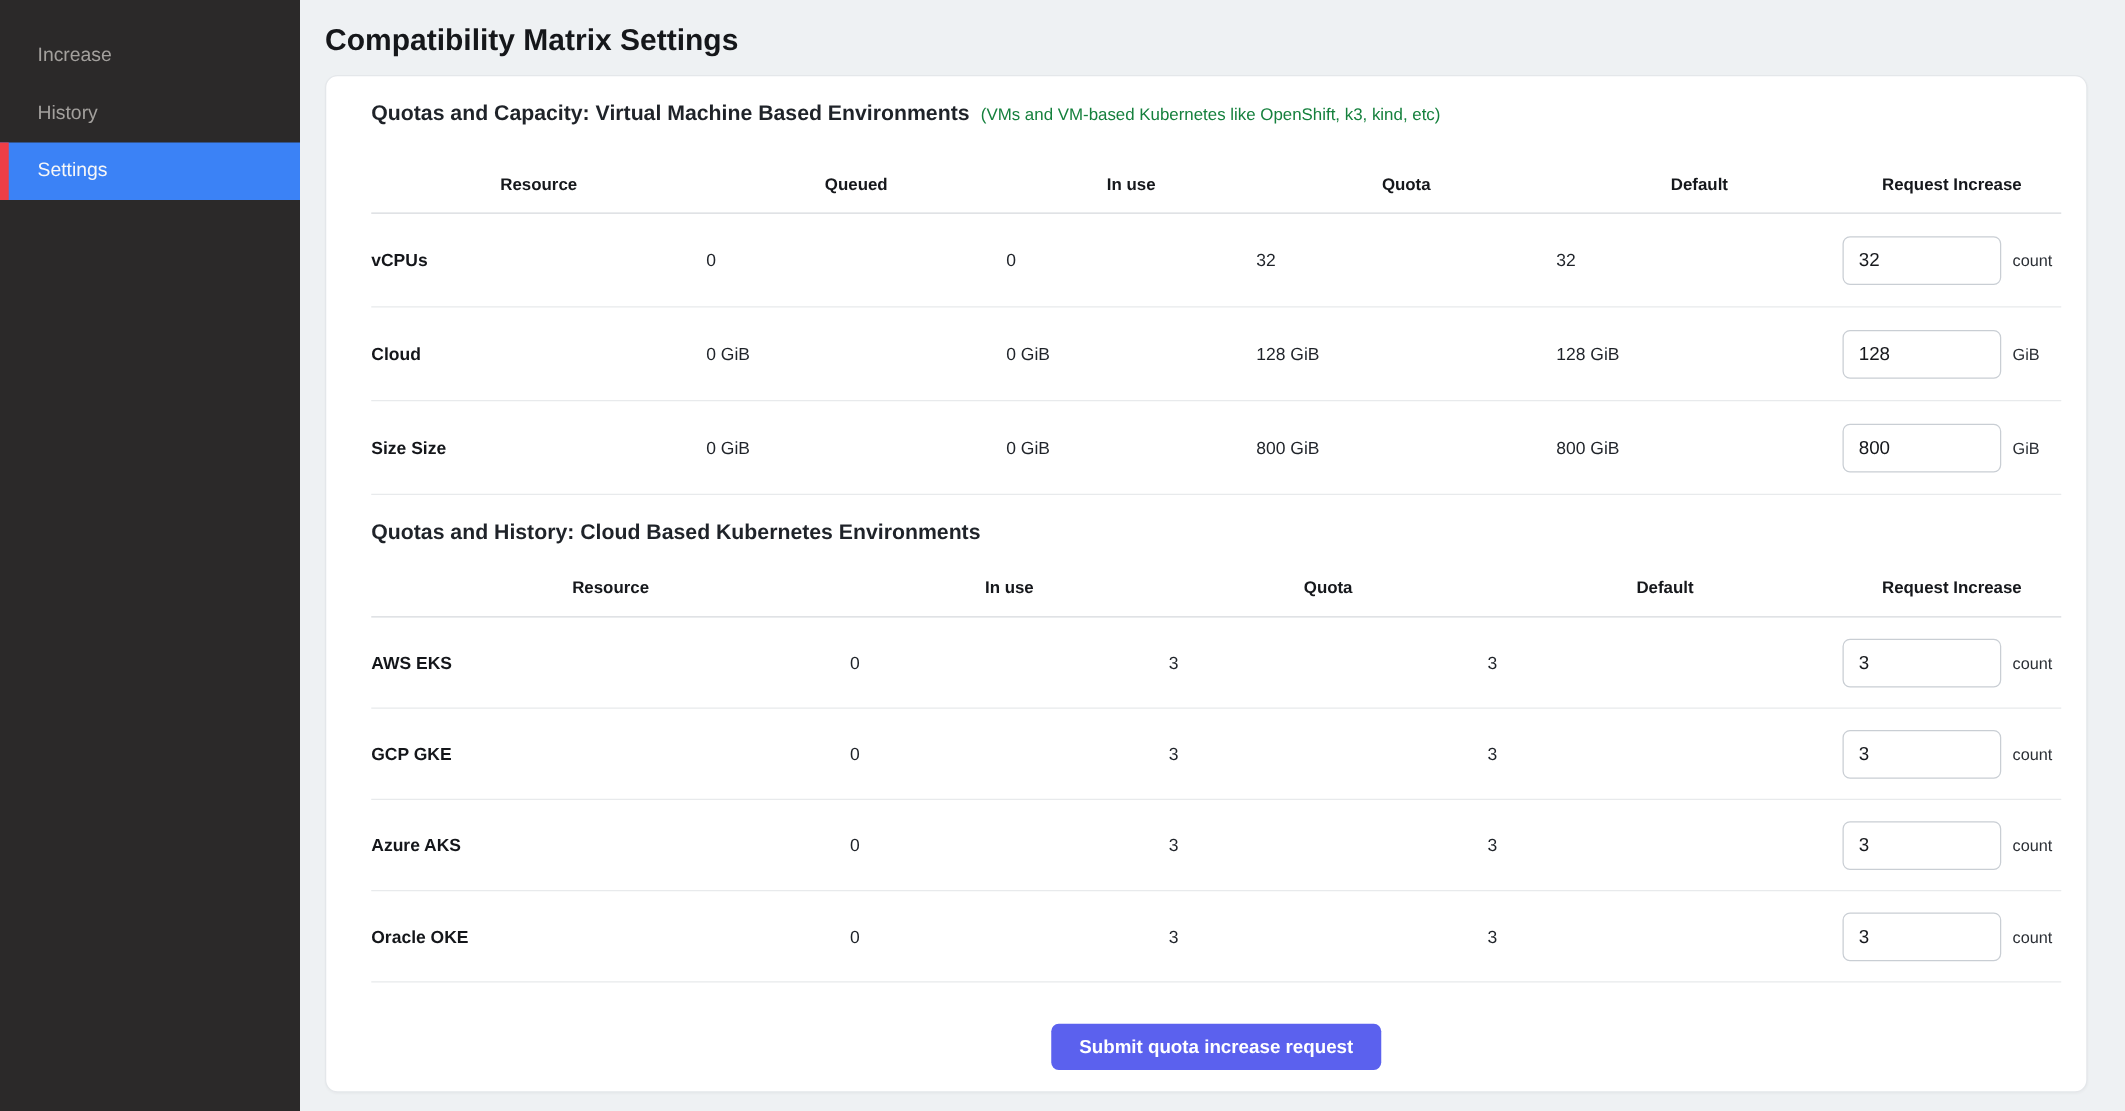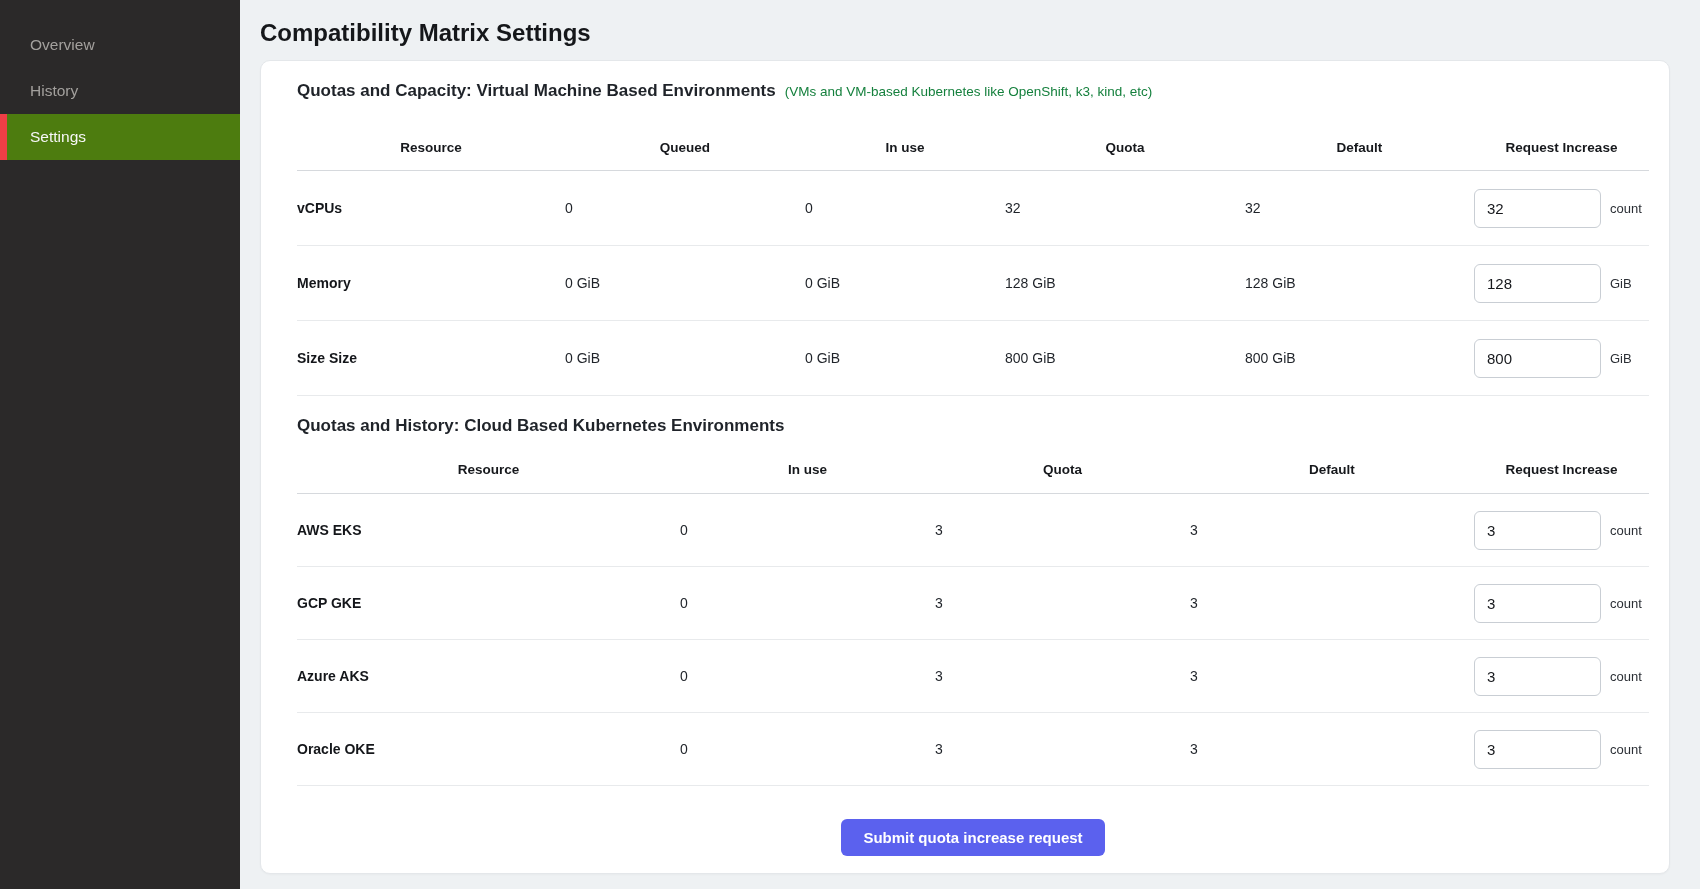--- a/index.html
+++ b/index.html
@@ -21,21 +21,21 @@
     height: 46px;
     display: flex; align-items: center;
     padding-left: 30px;
     font-size: 15.5px;
     color: #a3a09d;
     cursor: pointer;
     border-left: 7px solid transparent;
     padding-left: 23px;
   }
   .nav-item.active {
-    background: #4d7c0f;
+    background: #3b82f6;
     border-left: 7px solid #ee3e46;
     color: #f7f7f7;
   }
 
   
   .main { flex: 1; padding: 18px 30px 0 20px; }
   h1.page-title {
     font-size: 24px; font-weight: 700; color: #15171a;
     line-height: 30px; margin: 0 0 12px 0;
   }
@@ -96,21 +96,21 @@
   }
 </style>
 </head>
 <body>
 
 <div class="app">
 
   <aside class="sidebar">
     <nav>
       <div class="nav-item">
-        <span>Overview</span>
+        <span>Increase</span>
       </div>
       <div class="nav-item">
         <span>History</span>
       </div>
       <div class="nav-item active">
         <span>Settings</span>
       </div>
     </nav>
   </aside>
 
@@ -141,21 +141,21 @@
             <div class="td">0</div>
             <div class="td">32</div>
             <div class="td">32</div>
             <div class="request-cell">
               <input class="qinput" type="text" value="32" style="">
               <span class="unit">count</span>
             </div>
           </div>
 
           <div class="grid t6 trow">
-            <div class="td resource">Memory</div>
+            <div class="td resource">Cloud</div>
             <div class="td">0 GiB</div>
             <div class="td">0 GiB</div>
             <div class="td">128 GiB</div>
             <div class="td">128 GiB</div>
             <div class="request-cell">
               <input class="qinput" type="text" value="128" style="">
               <span class="unit">GiB</span>
             </div>
           </div>
 

